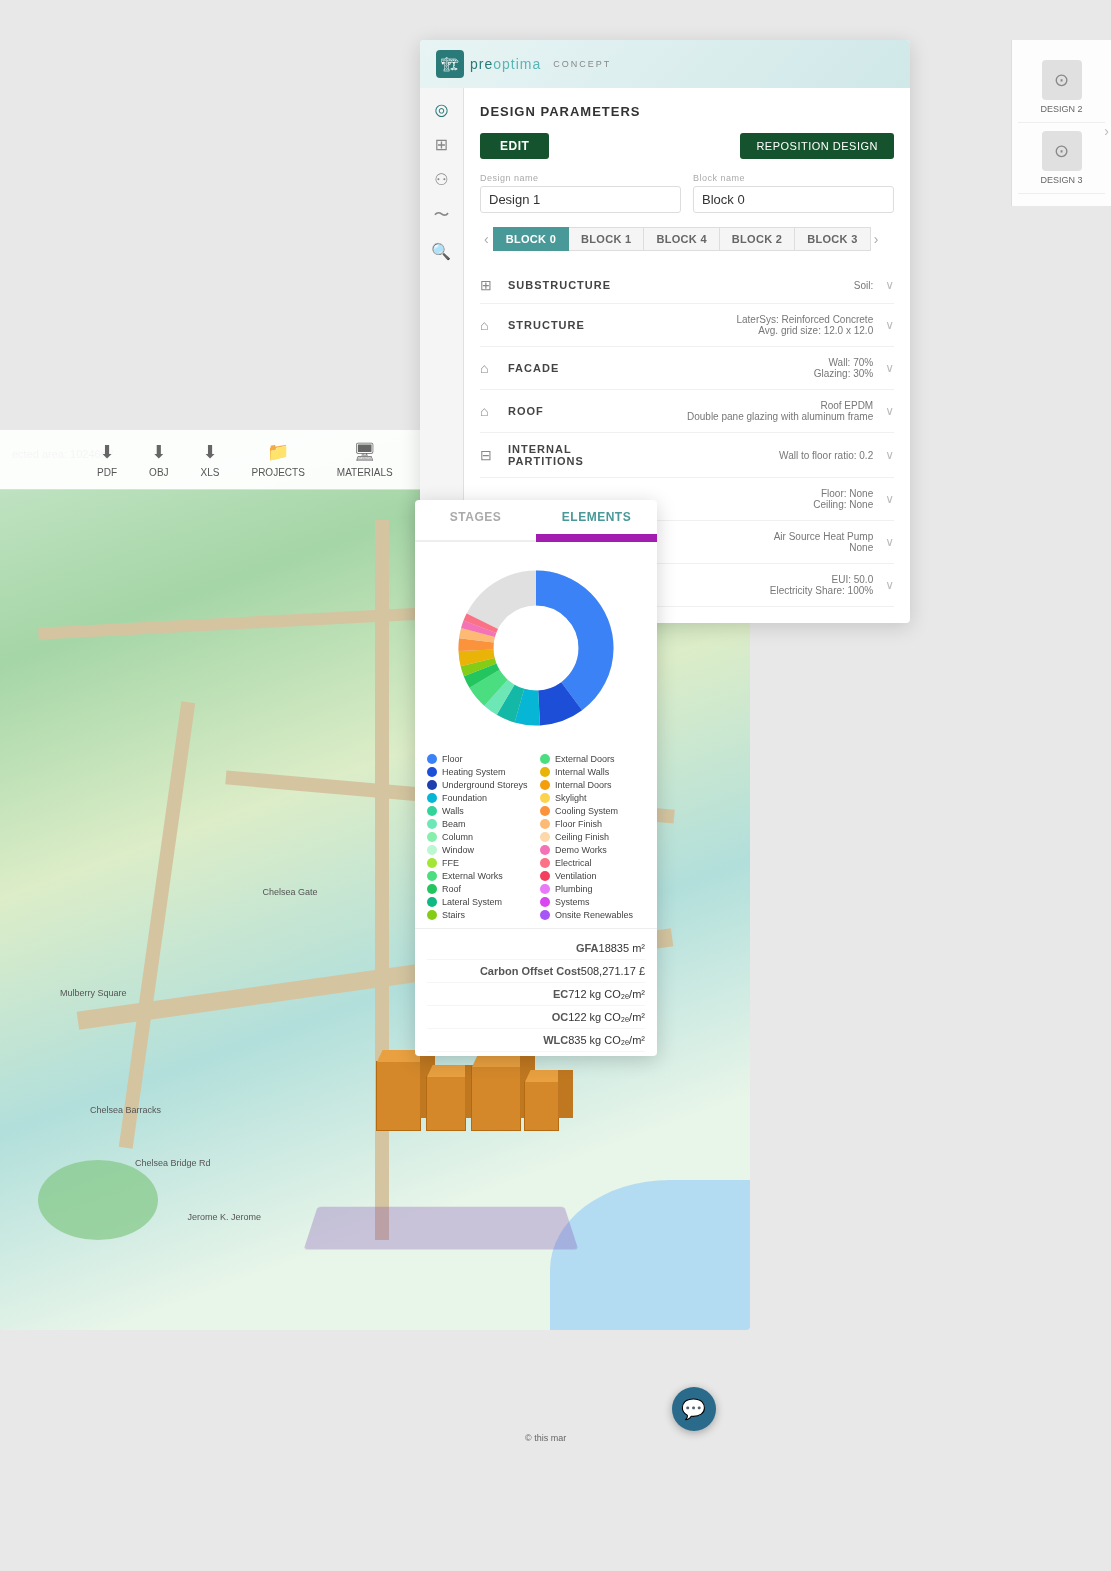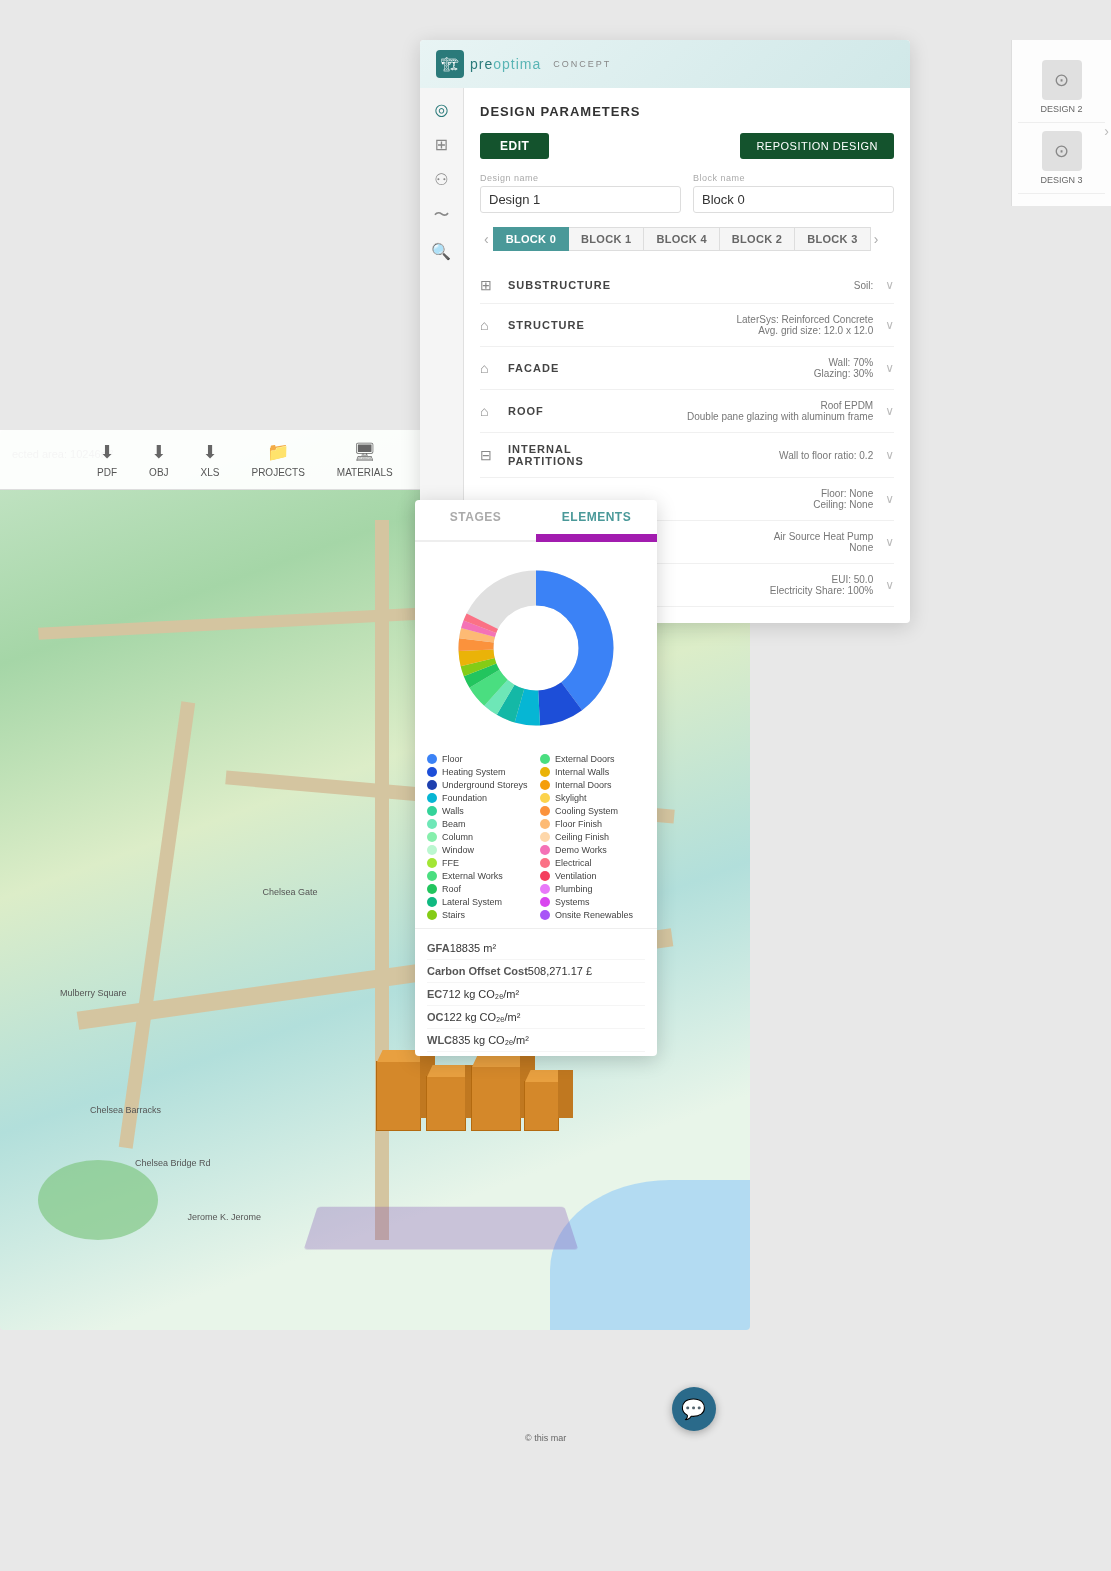--- a/index.html
+++ b/index.html
@@ -466,21 +466,21 @@
       flex-shrink: 0;
     }
 
     
     .stats-section {
       padding: 8px 12px 4px;
       border-top: 1px solid #eee;
     }
     .stat-row {
       display: flex;
-      justify-content: flex-start;
+      justify-content: flex-end;
       padding: 5px 0;
       border-bottom: 1px solid #f5f5f5;
       font-size: 11px;
     }
     .stat-label { color: #555; font-weight: 600; }
     .stat-value { color: #333; }
     .stat-row.bold .stat-label { font-weight: 700; }
 
     
     .chat-btn {

